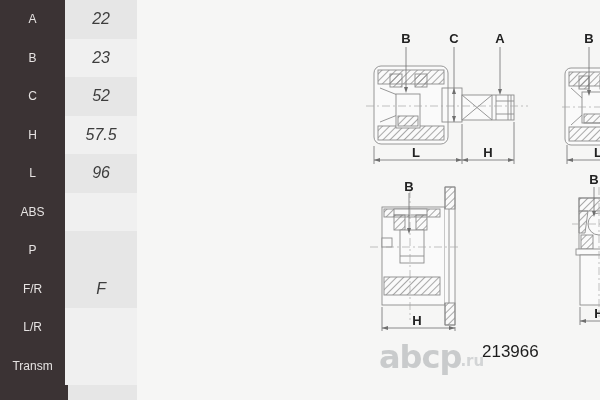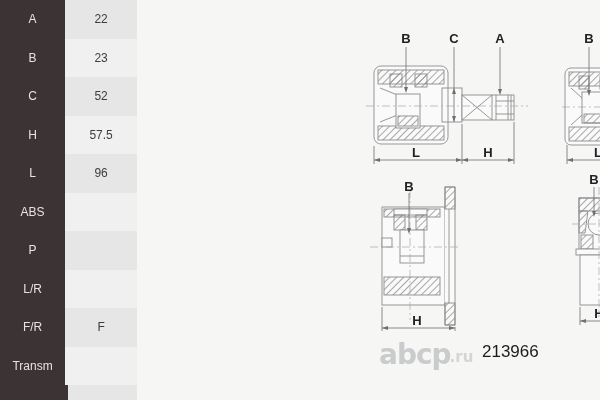--- a/index.html
+++ b/index.html
@@ -14,41 +14,41 @@
   .spec-table { position:absolute; left:0; top:0; width:137px; height:400px; }
   .col-label-bg { position:absolute; left:0; top:0; width:68px; height:100%;
                   background:var(--sidebar-bg,#3b3334); }
   .col-value-bg { position:absolute; left:68px; top:0; width:69px; height:100%;
                   background:var(--row-dark,#e6e6e6); }
   .rows { position:relative; }
   .trow { display:flex; height:38.5px; }
   .tlabel { width:68px; display:flex; align-items:center; justify-content:center;
             color:var(--sidebar-text,#e6e3e2); font-size:12px; }
   .tvalue { width:75px; display:flex; align-items:center; justify-content:center;
-            color:var(--value-text,#3d3d3d); font-size:12px;
-            background:var(--row-dark,#e6e6e6); }
+            color:var(--value-text,#3d3d3d); font-size:16px;
+            background:var(--row-dark,#e6e6e6);font-style:italic; }
   .trow.alt .tvalue { background:var(--row-light,#f0f0f0); }
 
   
   .canvas { position:absolute; left:137px; top:0; width:463px; height:400px; }
   svg.draw { position:absolute; overflow:visible; }
   g.ln   { stroke:var(--line,#8c8c8c); stroke-width:0.9; fill:none;
            stroke-linejoin:miter; stroke-linecap:butt; }
   g.dim  { stroke:var(--line-dark,#6f6f6f); stroke-width:0.8; fill:none; }
   .ar    { fill:var(--line-dark,#6f6f6f); stroke:none; }
   .cl    { stroke:var(--centerline,#a8a8a8); stroke-width:0.7; stroke-dasharray:8 3 2 3; }
   .hline { stroke:var(--line,#8c8c8c); stroke-width:0.75; }
   svg.draw text { font:600 13px "Liberation Sans", sans-serif; fill:#222222;
                   text-anchor:middle; stroke:none; }
 
   
   .watermark { position:absolute; left:242px; top:338px; z-index:1;
                color:var(--watermark,#c9cbcc); white-space:nowrap;
                font-family:"DejaVu Sans", sans-serif; font-weight:bold; }
-  .wm-brand { font-size:28px; letter-spacing:-1px;margin-top:40px; }
+  .wm-brand { font-size:32px; letter-spacing:-1px;margin-top:40px; }
   .wm-tld   { font-size:15px; position:relative; top:-2px; left:-1px;
               color:var(--watermark-light,#d3d5d6);margin-top:22px; }
   .part-number { position:absolute; left:333px; top:342px; z-index:2;
                  font-size:17px; color:var(--part-number-color,#1c1c1c);margin-left:12px; }
 </style>
 </head>
 <body>
 
 <div class="page">
 
@@ -77,27 +77,27 @@
           <div class="tvalue">96</div>
         </div>
         <div class="trow alt">
           <div class="tlabel">ABS</div>
           <div class="tvalue"></div>
         </div>
         <div class="trow">
           <div class="tlabel">P</div>
           <div class="tvalue"></div>
         </div>
-        <div class="trow alt">
-          <div class="tlabel">L/R</div>
-          <div class="tvalue"></div>
-        </div>
         <div class="trow">
           <div class="tlabel">F/R</div>
           <div class="tvalue">F</div>
+        </div>
+        <div class="trow alt">
+          <div class="tlabel">L/R</div>
+          <div class="tvalue"></div>
         </div>
         <div class="trow alt">
           <div class="tlabel">Transm</div>
           <div class="tvalue"></div>
         </div>
       </div>
   </aside>
 
   <main class="canvas">
 

